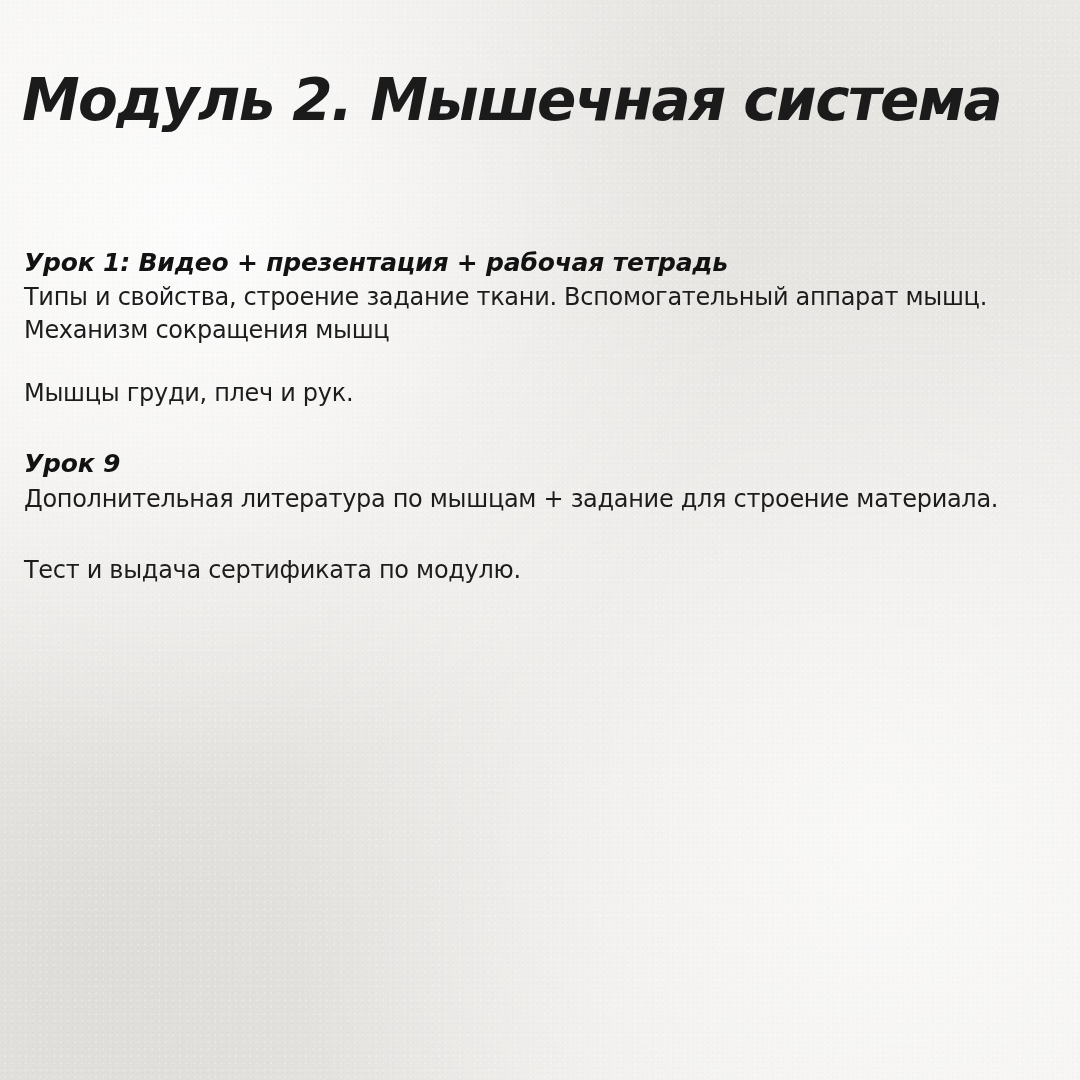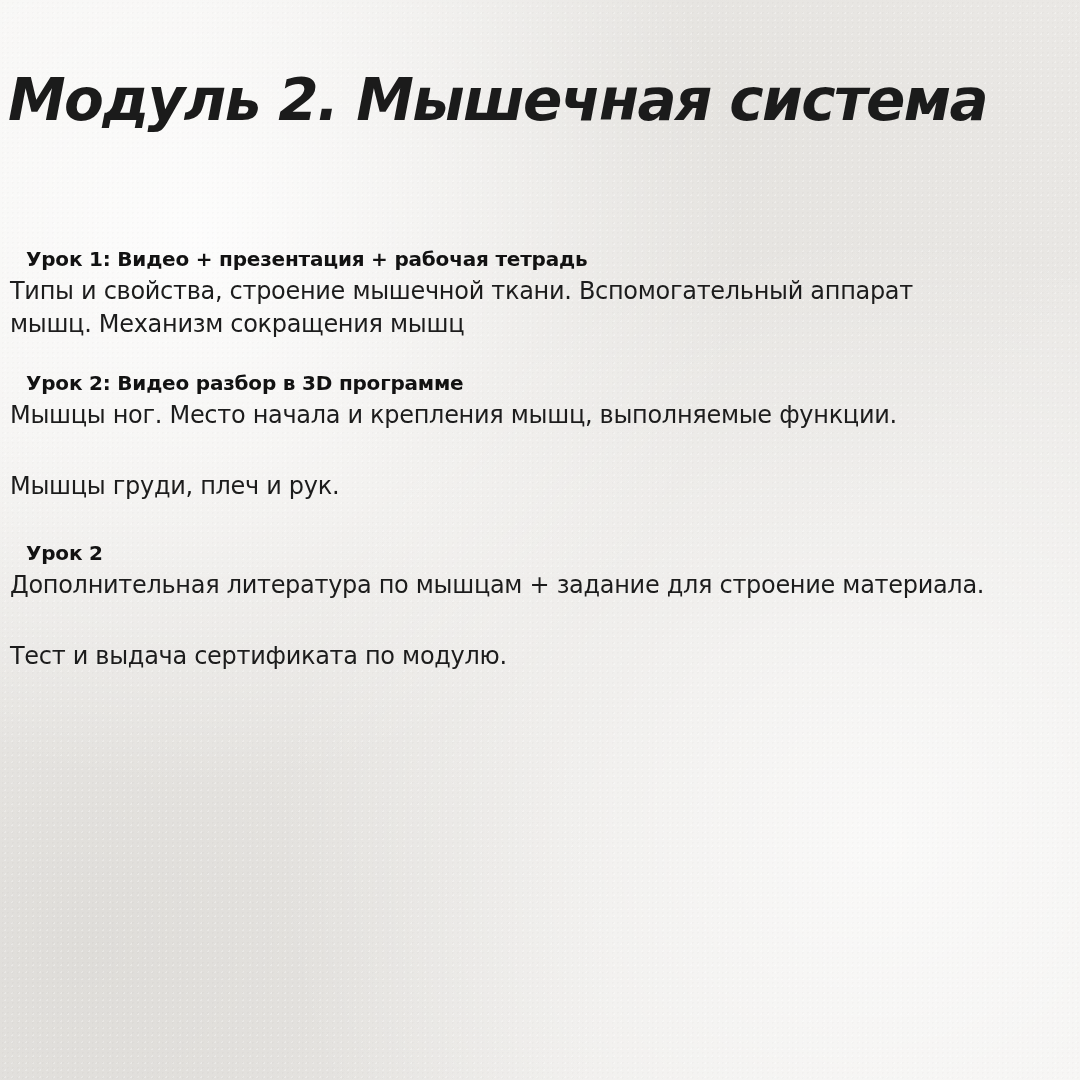--- a/index.html
+++ b/index.html
@@ -17,21 +17,21 @@
     position: relative;
     width: 1080px;
     height: 1080px;
     box-sizing: border-box;
     background:
       radial-gradient(circle at 18% 22%, rgba(255,255,255,0.85) 0%, rgba(255,255,255,0) 45%),
       radial-gradient(circle at 82% 78%, rgba(255,255,255,0.7) 0%, rgba(255,255,255,0) 50%),
       radial-gradient(circle at 60% 10%, rgba(221,219,215,0.55) 0%, rgba(221,219,215,0) 40%),
       radial-gradient(circle at 8% 88%, rgba(214,212,208,0.6) 0%, rgba(214,212,208,0) 38%),
       linear-gradient(135deg, #f4f3f1 0%, #eceae7 40%, #e9e7e4 60%, #f2f1ef 100%);
-    padding: 0 8px;
+    padding: 0 22px;
   }
   .slide::after {
     
     content: "";
     position: absolute;
     inset: 0;
     pointer-events: none;
     background-image:
       radial-gradient(rgba(0,0,0,0.035) 1px, transparent 1px),
       radial-gradient(rgba(255,255,255,0.5) 1px, transparent 1px);
@@ -61,25 +61,26 @@
   }
   .lesson {
     margin-bottom: 30px;
   }
   .lesson:last-child {
     margin-bottom: 0;
   }
   .lesson-title {
     font-family: "DejaVu Sans", sans-serif;
     font-weight: 700;
-    font-size: 20px;
+    font-size: 25px;
     color: #121212;
     line-height: 1.25;
-    margin: 0 0 3px 16px;
+    margin: 0 0 3px 0;
     letter-spacing: -0.2px;
+    font-style: italic;
   }
   .lesson-desc {
     font-family: "DejaVu Sans", sans-serif;
     font-weight: 400;
     font-size: 24px;
     color: #1c1c1c;
     line-height: 1.38;
     margin: 0;
     max-width: 990px;
     letter-spacing: -0.3px;
@@ -91,38 +92,34 @@
 
 <div class="slide">
   <div class="content">
 
     <h1 class="title">Модуль 2. Мышечная система</h1>
 
     <div class="lessons">
 
       <div class="lesson">
         <p class="lesson-title">Урок 1: Видео + презентация + рабочая тетрадь</p>
-        <p class="lesson-desc">Типы и свойства, строение мышечной ткани. Вспомогательный аппарат мышц. Механизм сокращения мышц</p>
+        <p class="lesson-desc">Типы и свойства, строение задание ткани. Вспомогательный аппарат мышц. Механизм сокращения мышц</p>
       </div>
 
-      <div class="lesson gap-lg">
-        <p class="lesson-title">Урок 2: Видео разбор в 3D программе</p>
-        <p class="lesson-desc">Мышцы ног. Место начала и крепления мышц, выполняемые функции.</p>
-      </div>
 
 
       <div class="lesson gap-lg">
         <p class="lesson-desc">Мышцы груди, плеч и рук.</p>
       </div>
 
       <div class="lesson gap-lg">
       </div>
 
       <div class="lesson gap-lg">
-        <p class="lesson-title">Урок 2</p>
+        <p class="lesson-title">Урок 9</p>
         <p class="lesson-desc">Дополнительная литература по мышцам + задание для строение материала.</p>
       </div>
 
       <div class="lesson">
         <p class="lesson-desc">Тест и выдача сертификата по модулю.</p>
       </div>
 
     </div>
   </div>
 </div>

